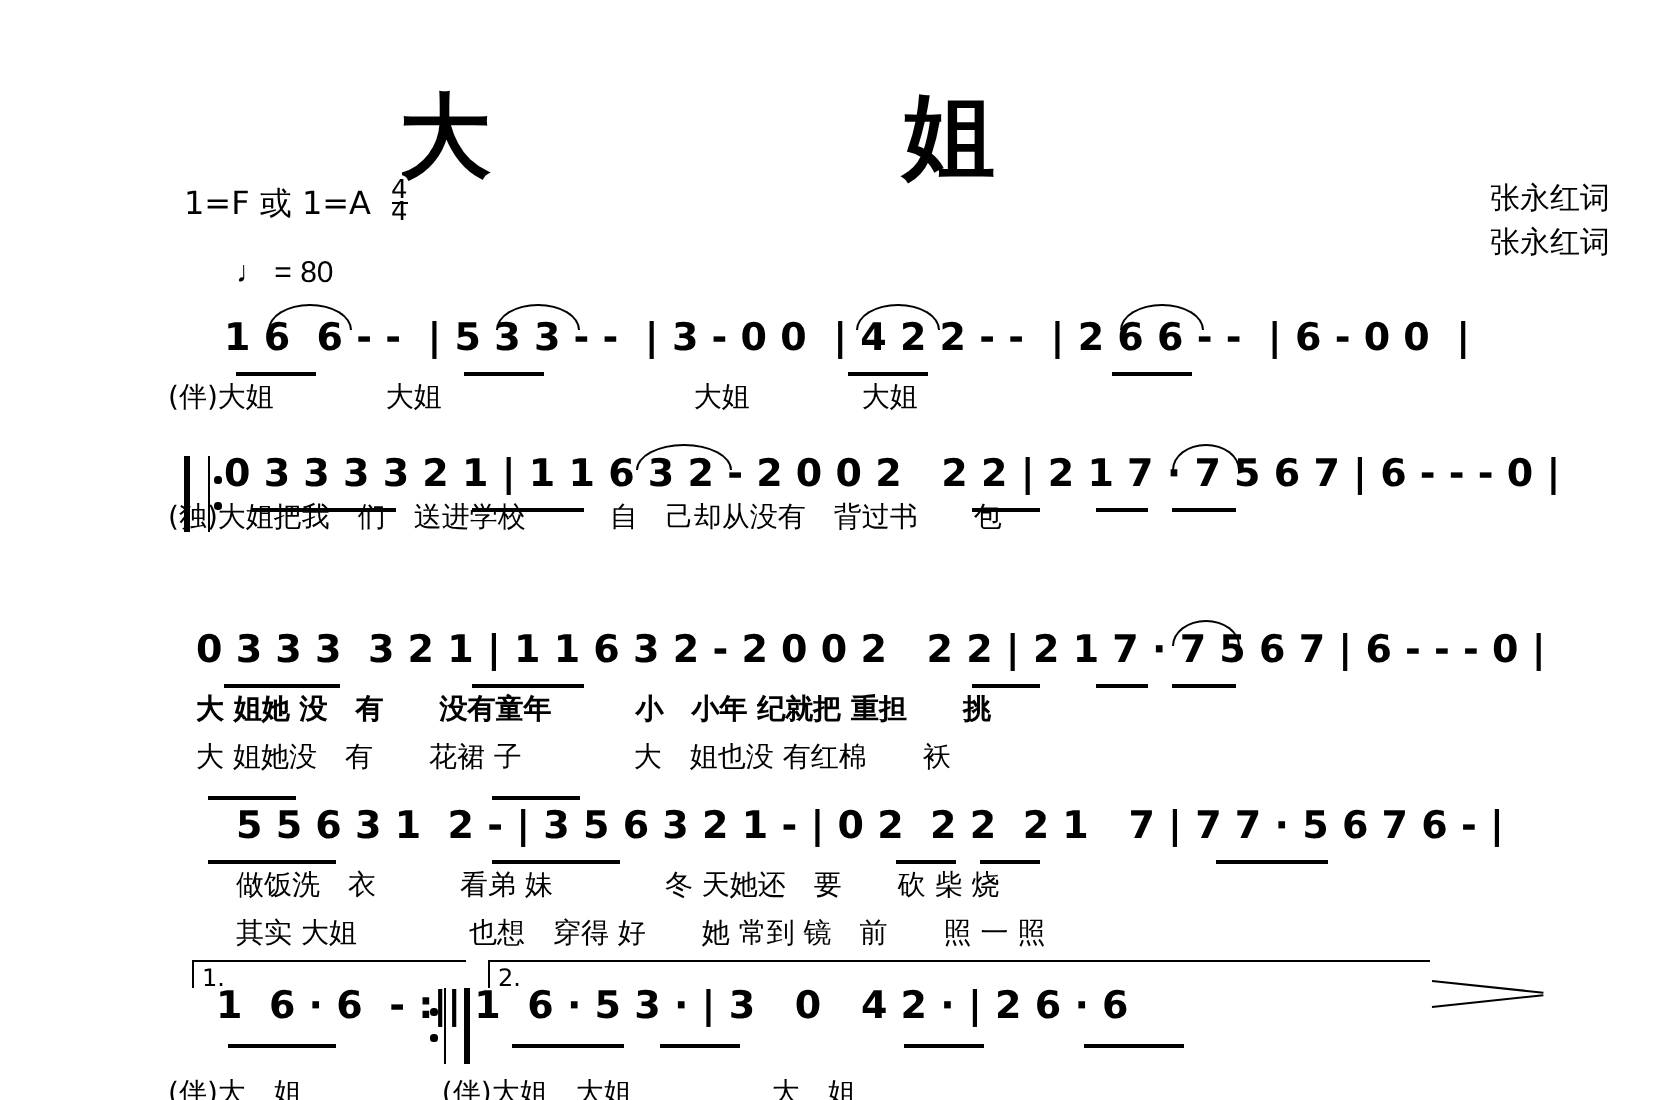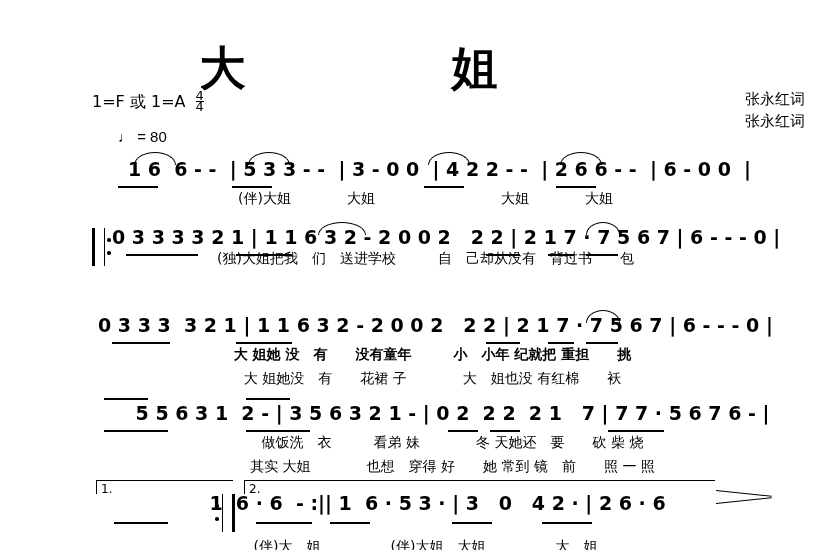--- a/index.html
+++ b/index.html
@@ -49,21 +49,21 @@
   .keysig .meter .num{display:block;}
   .keysig .meter .den{display:block;border-top:1.4px solid #000;}
 
   .tempo{
     position:absolute;left:118px;top:128px;
     font-size:15px;
     font-family:Liberation Sans, sans-serif;
   }
 
   
-  .sysrow{position:absolute;left:0;width:767px;text-align:center;}
+  .sysrow{position:absolute;left:0;width:767px;}
   .notes{
     font-family:"DejaVu Sans", sans-serif;
     font-size:19px;
     font-weight:bold;
     letter-spacing:0px;
     white-space:pre;
     position:relative;
   }
   .lyr{
     font-family:"DejaVu Sans", sans-serif;

